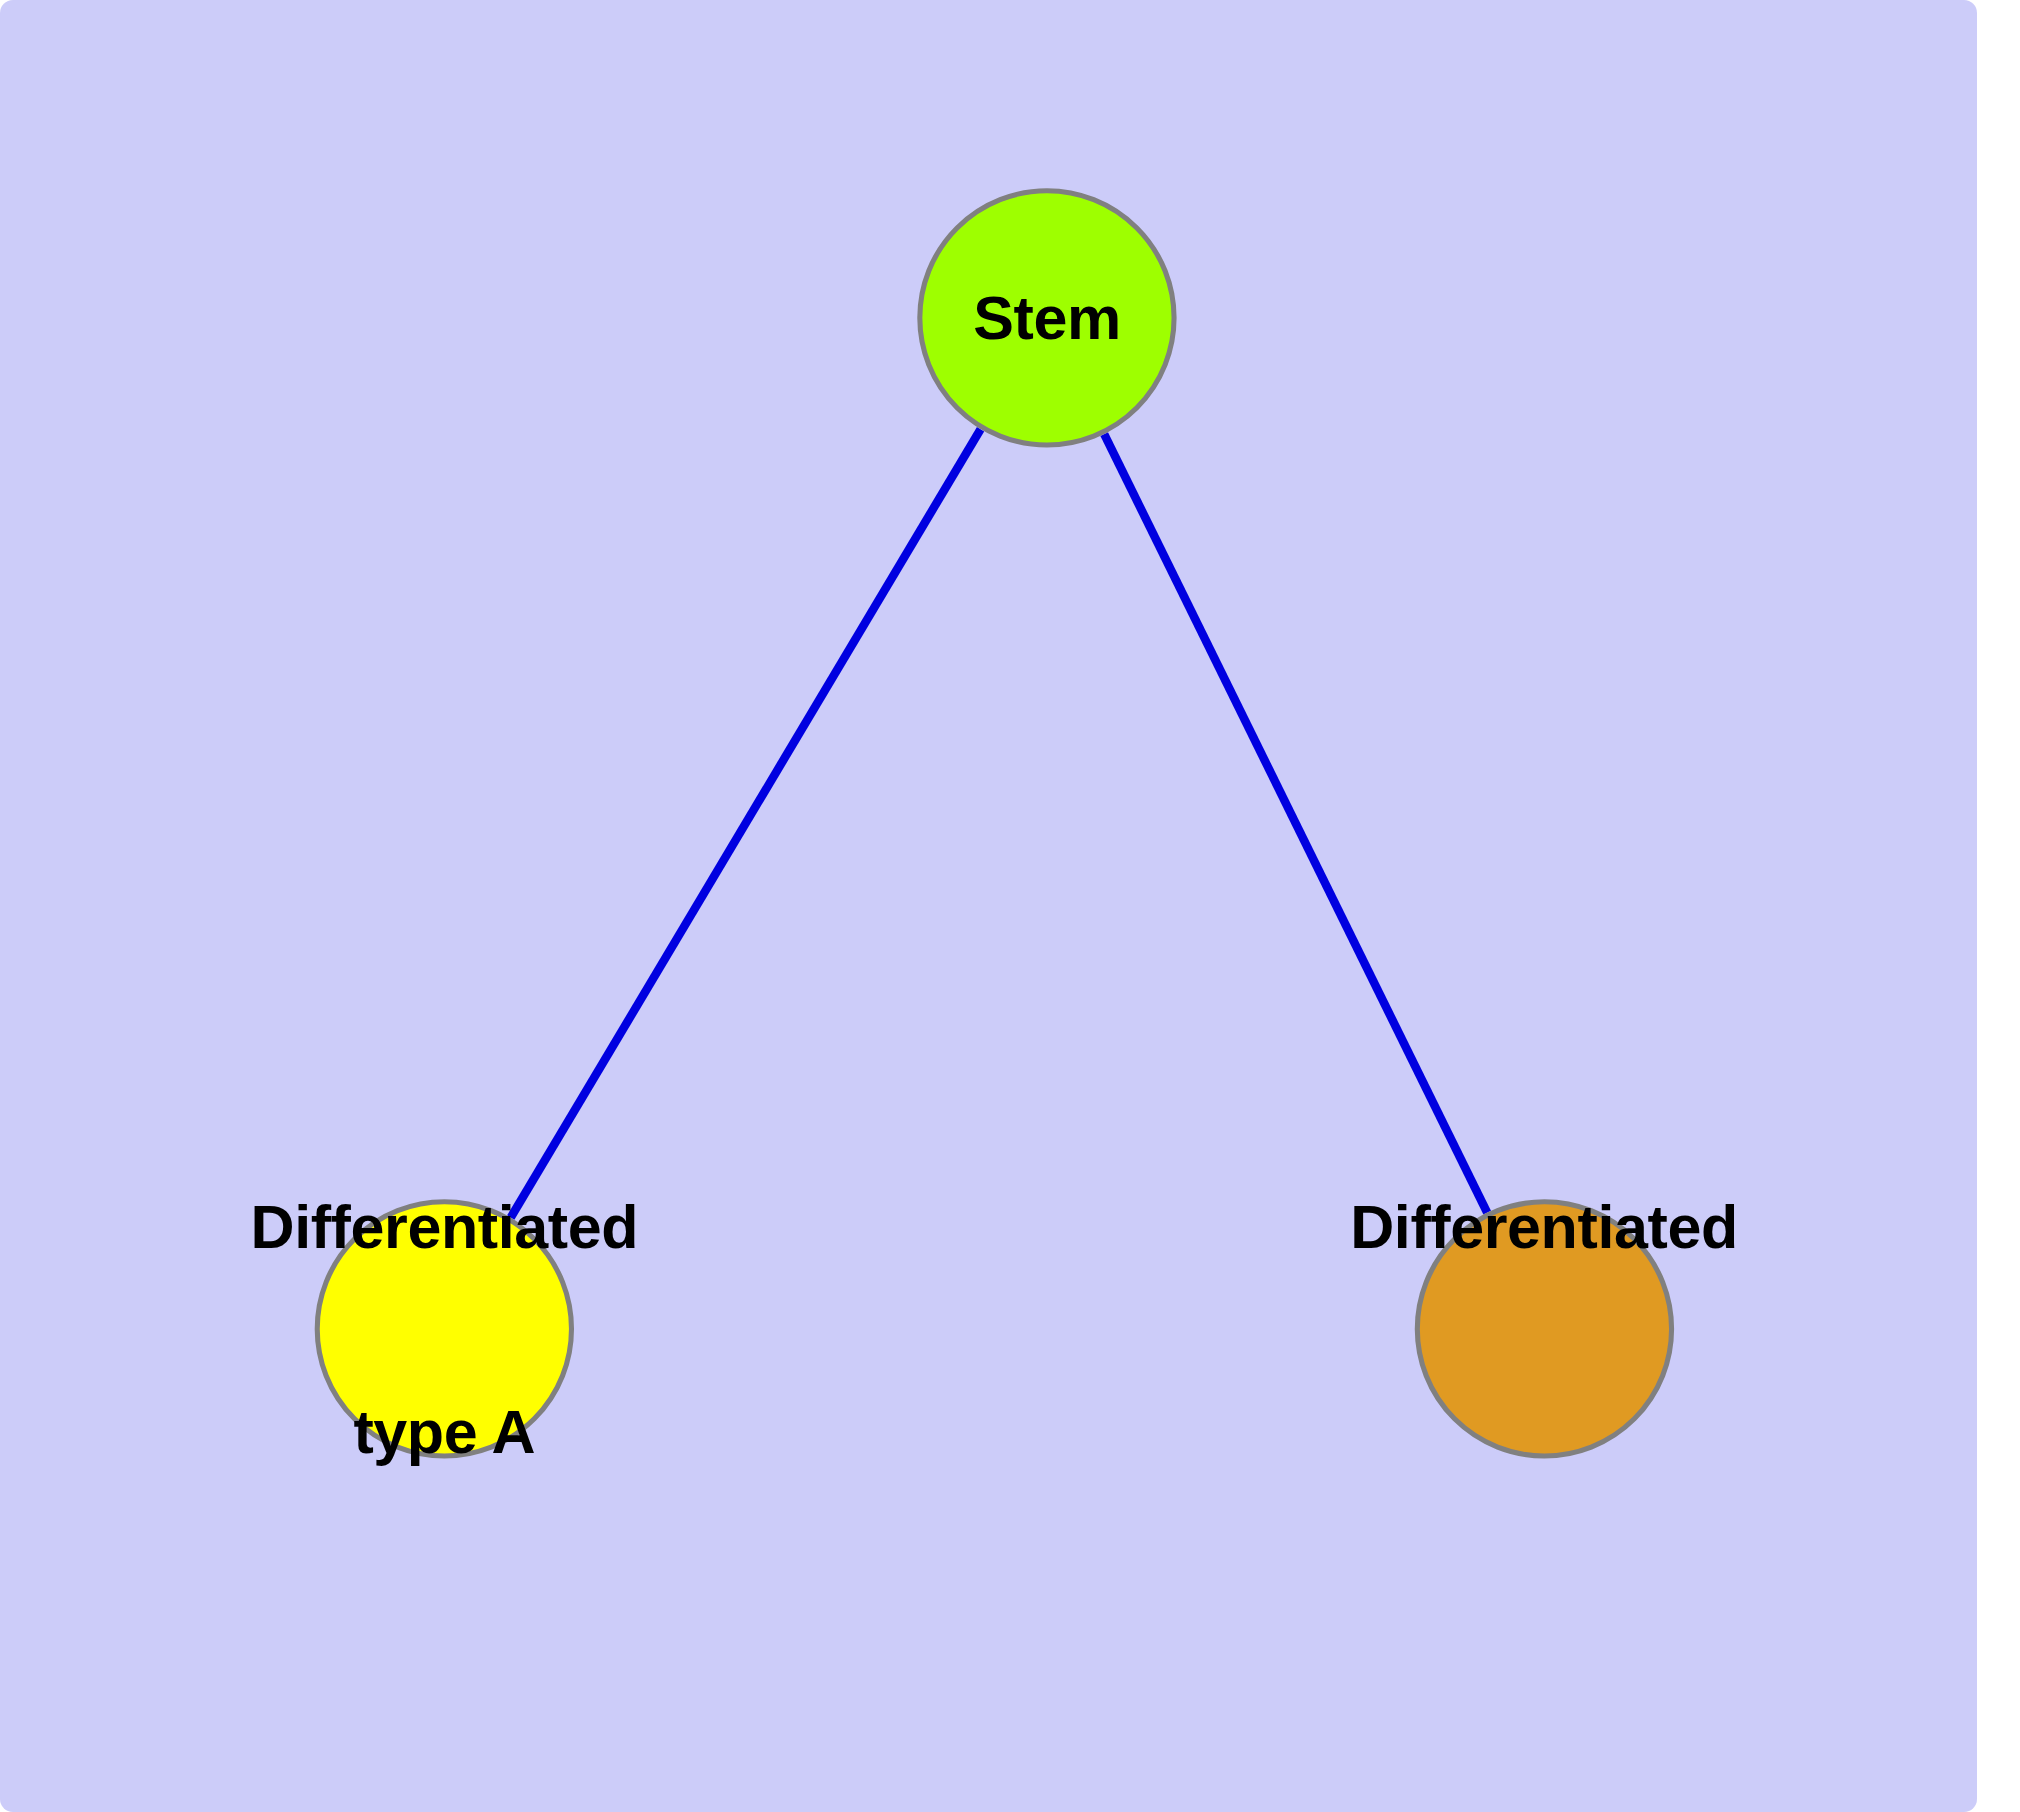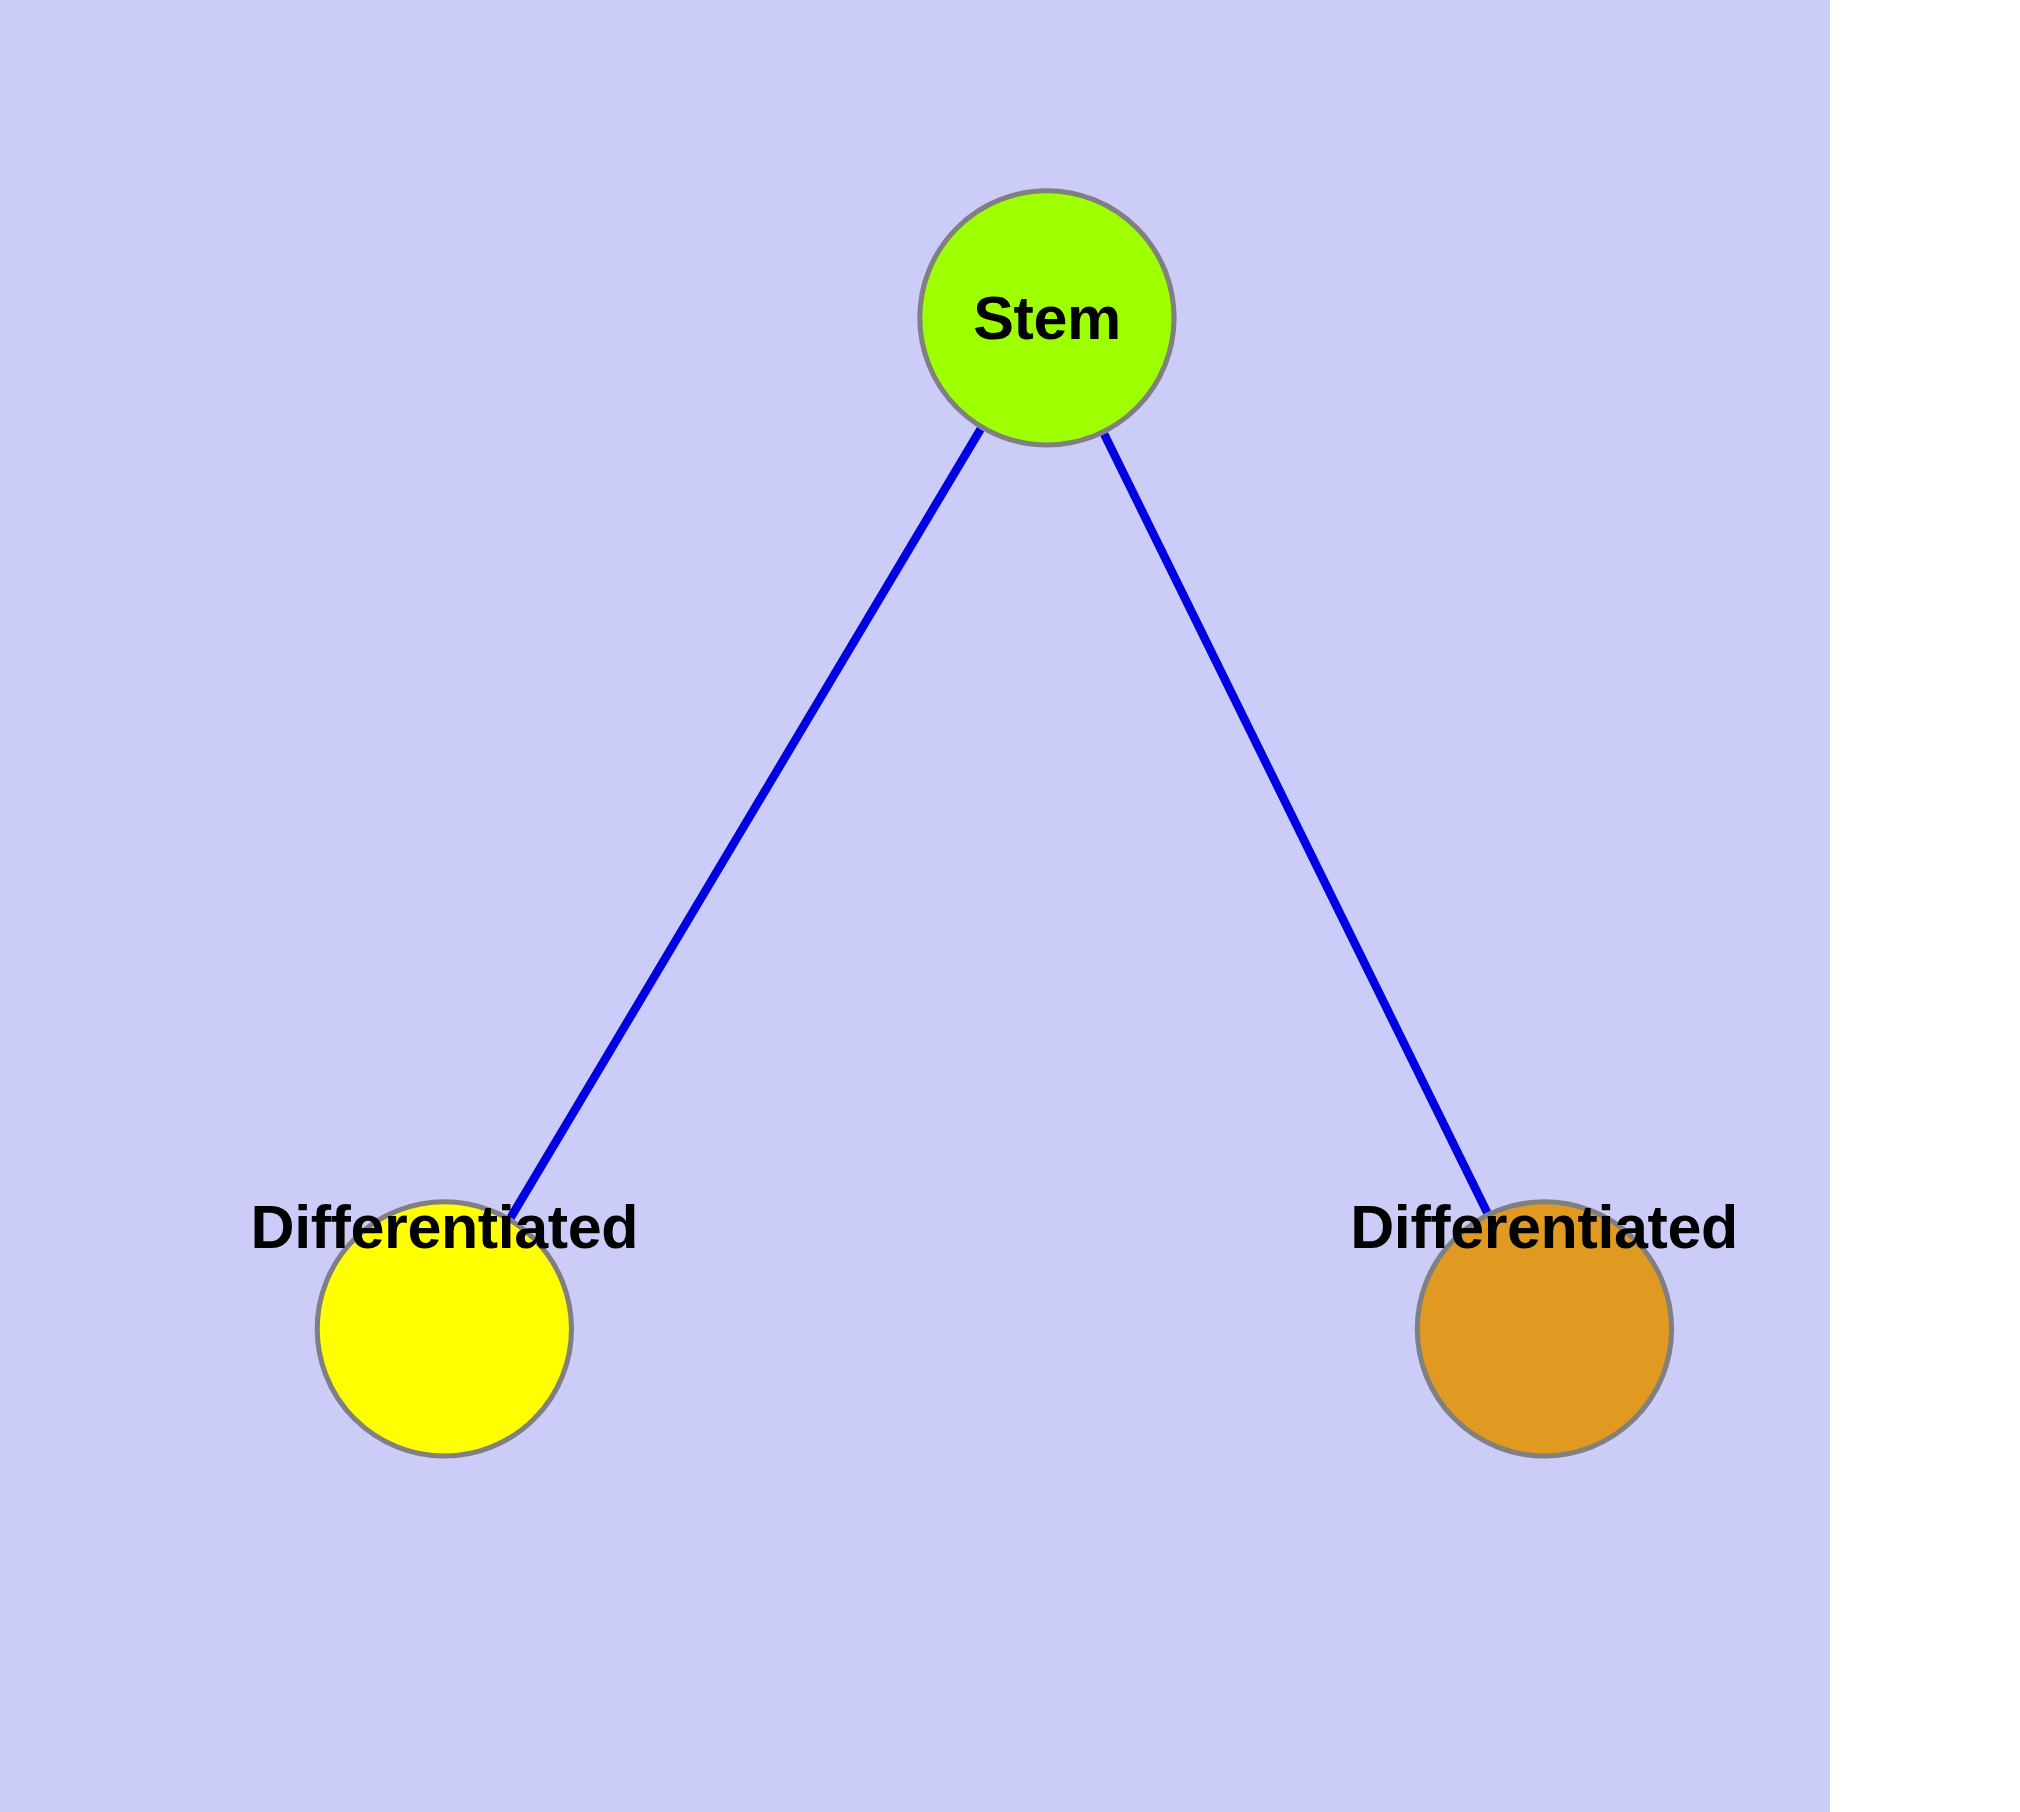--- a/index.html
+++ b/index.html
@@ -3,24 +3,25 @@
 <meta charset="utf-8">
 <title>Cell Differentiation Graph</title>
 <style>
   html, body {
     margin: 0;
     padding: 0;
     background: #ffffff;
   }
   #canvas {
     position: relative;
-    width: 1830px;
+    width: 1977px;
     height: 1812px;
     overflow: hidden;
     font-family: "Liberation Sans", "DejaVu Sans", sans-serif;
+    border-radius: 13px;
   }
   #bg-rect {
     position: absolute;
     left: 0;
     top: 0;
     width: 2021px;
     height: 1812px;
     background: #ccccf9;
   }
   #graph-svg {
@@ -58,20 +59,21 @@
       <circle cx="1235" cy="375" r="150" fill="#9eff00" stroke="#808080" stroke-width="6"></circle>
       <circle cx="524" cy="1568" r="150" fill="#ffff00" stroke="#808080" stroke-width="6"></circle>
       <circle cx="1822" cy="1568" r="150" fill="#e09a22" stroke="#808080" stroke-width="6"></circle>
     </g>
   </svg>
 
   <div class="node-label" style="left: 623px; top: 284px; width: 848px; color: rgb(0, 0, 0); font-size: 61px;">Stem</div>
 
   <div class="node-label" style="left: 20.3px; top: 1056px; width: 848px; color: rgb(0, 0, 0); font-size: 61px;">
     <div>Differentiated</div>
+    <div>type A</div>
   </div>
 
   <div class="node-label" style="left: 1120px; top: 1056px; width: 848px; color: rgb(0, 0, 0); font-size: 61px;">
     <div>Differentiated</div>
   </div>
 
 </div>
 
 
 </body></html>

